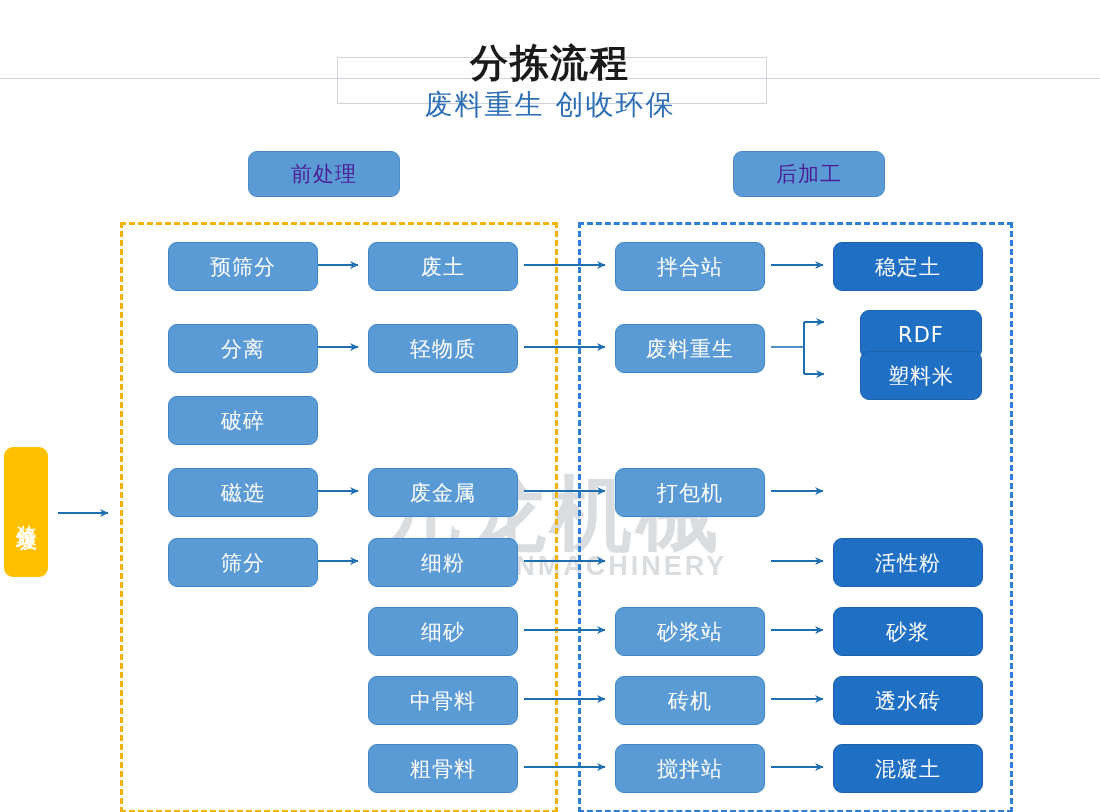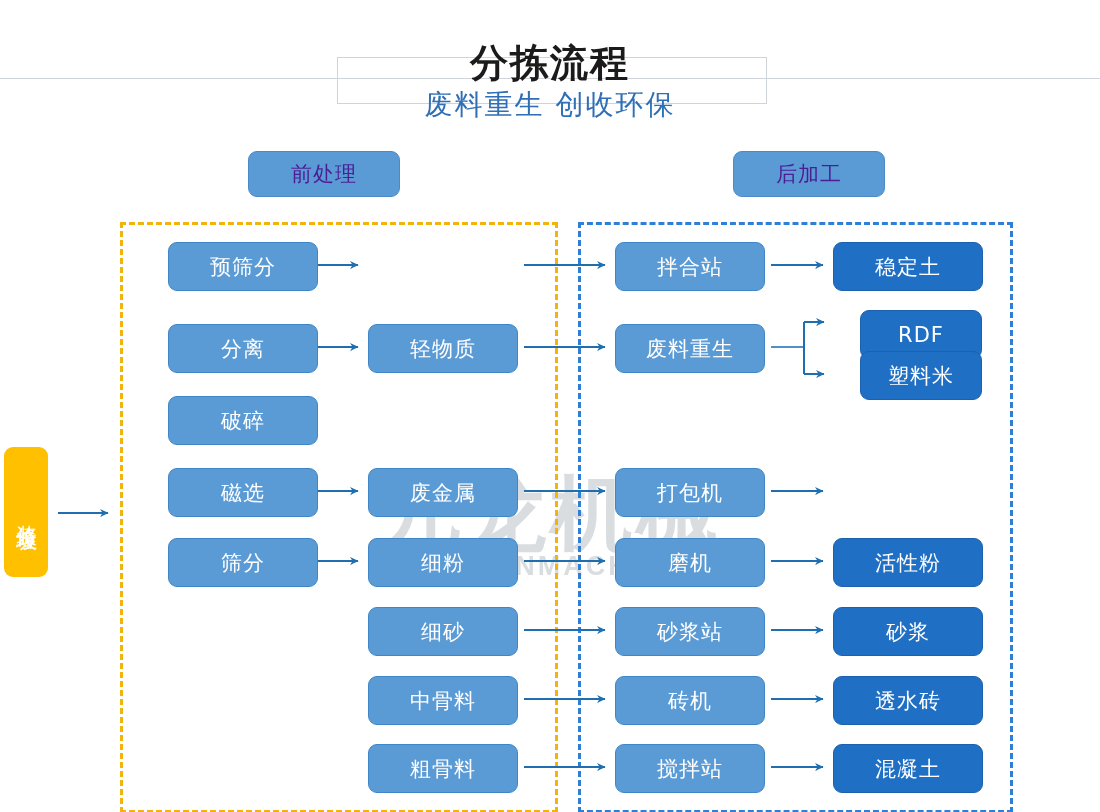--- a/index.html
+++ b/index.html
@@ -184,38 +184,38 @@
 
     <g stroke="#4f8fca" stroke-width="2" fill="none">
       <path d="M771,347 L804,347"></path>
     </g>
     <g stroke="#1f6fb0" stroke-width="2" fill="none">
       <path d="M804,322 L804,374"></path>
     </g>
   </svg>
 
   <div class="node light c1" style="top:242px">预筛分</div>
+  <div class="node light c2" style="top:242px">废土</div>
   <div class="node light c3" style="top:242px">拌合站</div>
   <div class="node dark  c4" style="top:242px">稳定土</div>
 
   <div class="node light c1" style="top:324px">分离</div>
   <div class="node light c2" style="top:324px">轻物质</div>
   <div class="node light c3" style="top:324px">废料重生</div>
   <div class="node dark" style="top:310px;left:860px;width:120px">RDF</div>
   <div class="node dark" style="top:351px;left:860px;width:120px">塑料米</div>
 
   <div class="node light c1" style="top:396px">破碎</div>
 
   <div class="node light c1" style="top:468px">磁选</div>
   <div class="node light c2" style="top:468px">废金属</div>
   <div class="node light c3" style="top:468px">打包机</div>
 
   <div class="node light c1" style="top:538px">筛分</div>
   <div class="node light c2" style="top:538px">细粉</div>
-  <div class="node light c3" style="top:538px">磨机</div>
   <div class="node dark  c4" style="top:538px">活性粉</div>
 
   <div class="node light c2" style="top:607px">细砂</div>
   <div class="node light c3" style="top:607px">砂浆站</div>
   <div class="node dark  c4" style="top:607px">砂浆</div>
 
   <div class="node light c2" style="top:676px">中骨料</div>
   <div class="node dark  c4" style="top:676px">透水砖</div>
   <div class="node light c3" style="top:676px">砖机</div>
 

